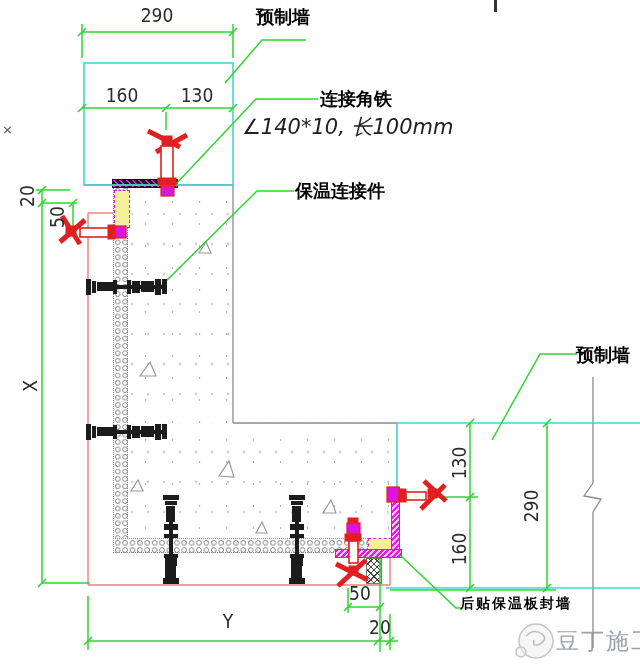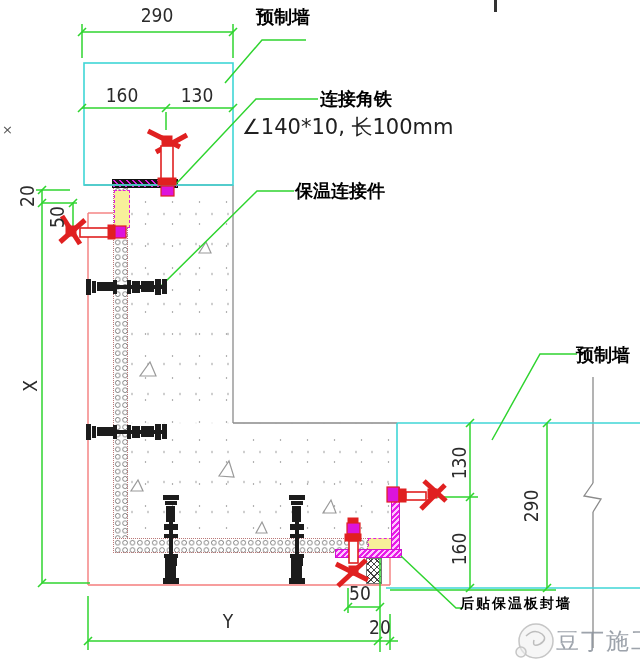--- a/index.html
+++ b/index.html
@@ -35,21 +35,21 @@
   .xhatch{
     background:
       repeating-linear-gradient(45deg, rgba(40,40,40,.85) 0 1px, rgba(0,0,0,0) 1px 4.5px),
       repeating-linear-gradient(-45deg, rgba(40,40,40,.85) 0 1px, rgba(0,0,0,0) 1px 4.5px),#fff;
     border:1px solid #777;box-sizing:border-box;
   }
   .dim{position:absolute;font-size:19px;color:#2b2b2b;white-space:nowrap;
        transform:translate(-50%,-50%) scaleX(.9);}
   .dim.rot{transform:translate(-50%,-50%) rotate(-90deg) scaleX(.9);}
   .cjk{position:absolute;font-weight:bold;color:#000000;font-size:18px;white-space:nowrap;}
-  .spec{position:absolute;color:#202020;font-size:21px;white-space:nowrap;}
+  .spec{position:absolute;color:#202020;font-size:21px;white-space:nowrap;font-style:italic;}
   .wm-text{position:absolute;font-size:23px;color:rgba(140,147,156,.85);
            letter-spacing:2px;white-space:nowrap;}
   .stray{position:absolute;color:#555;font-size:13px;}
 </style>
 </head>
 <body>
 
 <div id="stage">
 
   <div class="abs concrete" style="left:128px;top:185px;width:105px;height:238px;"></div>

